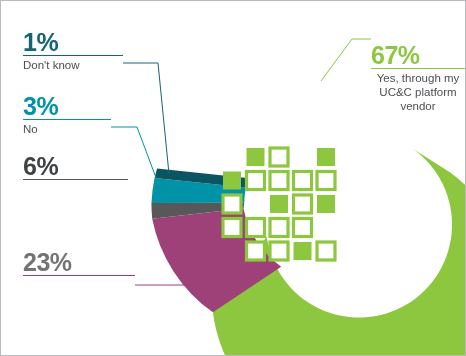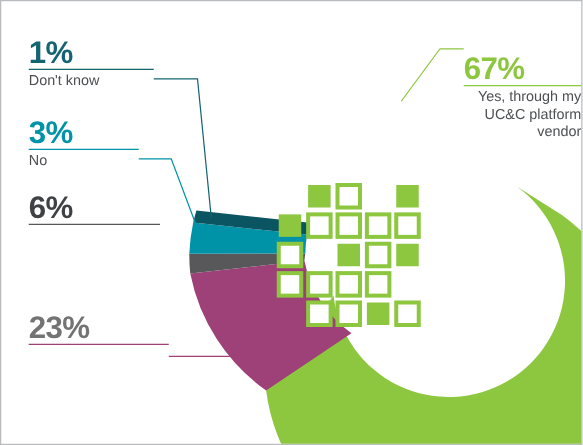--- a/index.html
+++ b/index.html
@@ -28,21 +28,21 @@
     white-space:nowrap;
   }
   .rule{height:1px;width:100%;}
   .desc{
     font-size:11.5px;
     line-height:14px;
     color:#4d4f53;
     padding-top:2px;
     white-space:pre-line;
   }
-  .desc-right{text-align:right;}
+  .desc-right{text-align:center;}
 
   
   #callout-dontknow{left:22px;top:28px;width:100px;}
   #callout-no{left:22px;top:92px;width:88px;}
   #callout-homegrown{left:22px;top:152px;width:105px;}
   #callout-independant{left:22px;top:248px;width:112px;}
   #callout-vendor{left:370px;top:5px;width:94px;margin-top:36px;}
 
   #callout-dontknow .pct{color:#146472;}
   #callout-dontknow .rule{background:#146472;}

